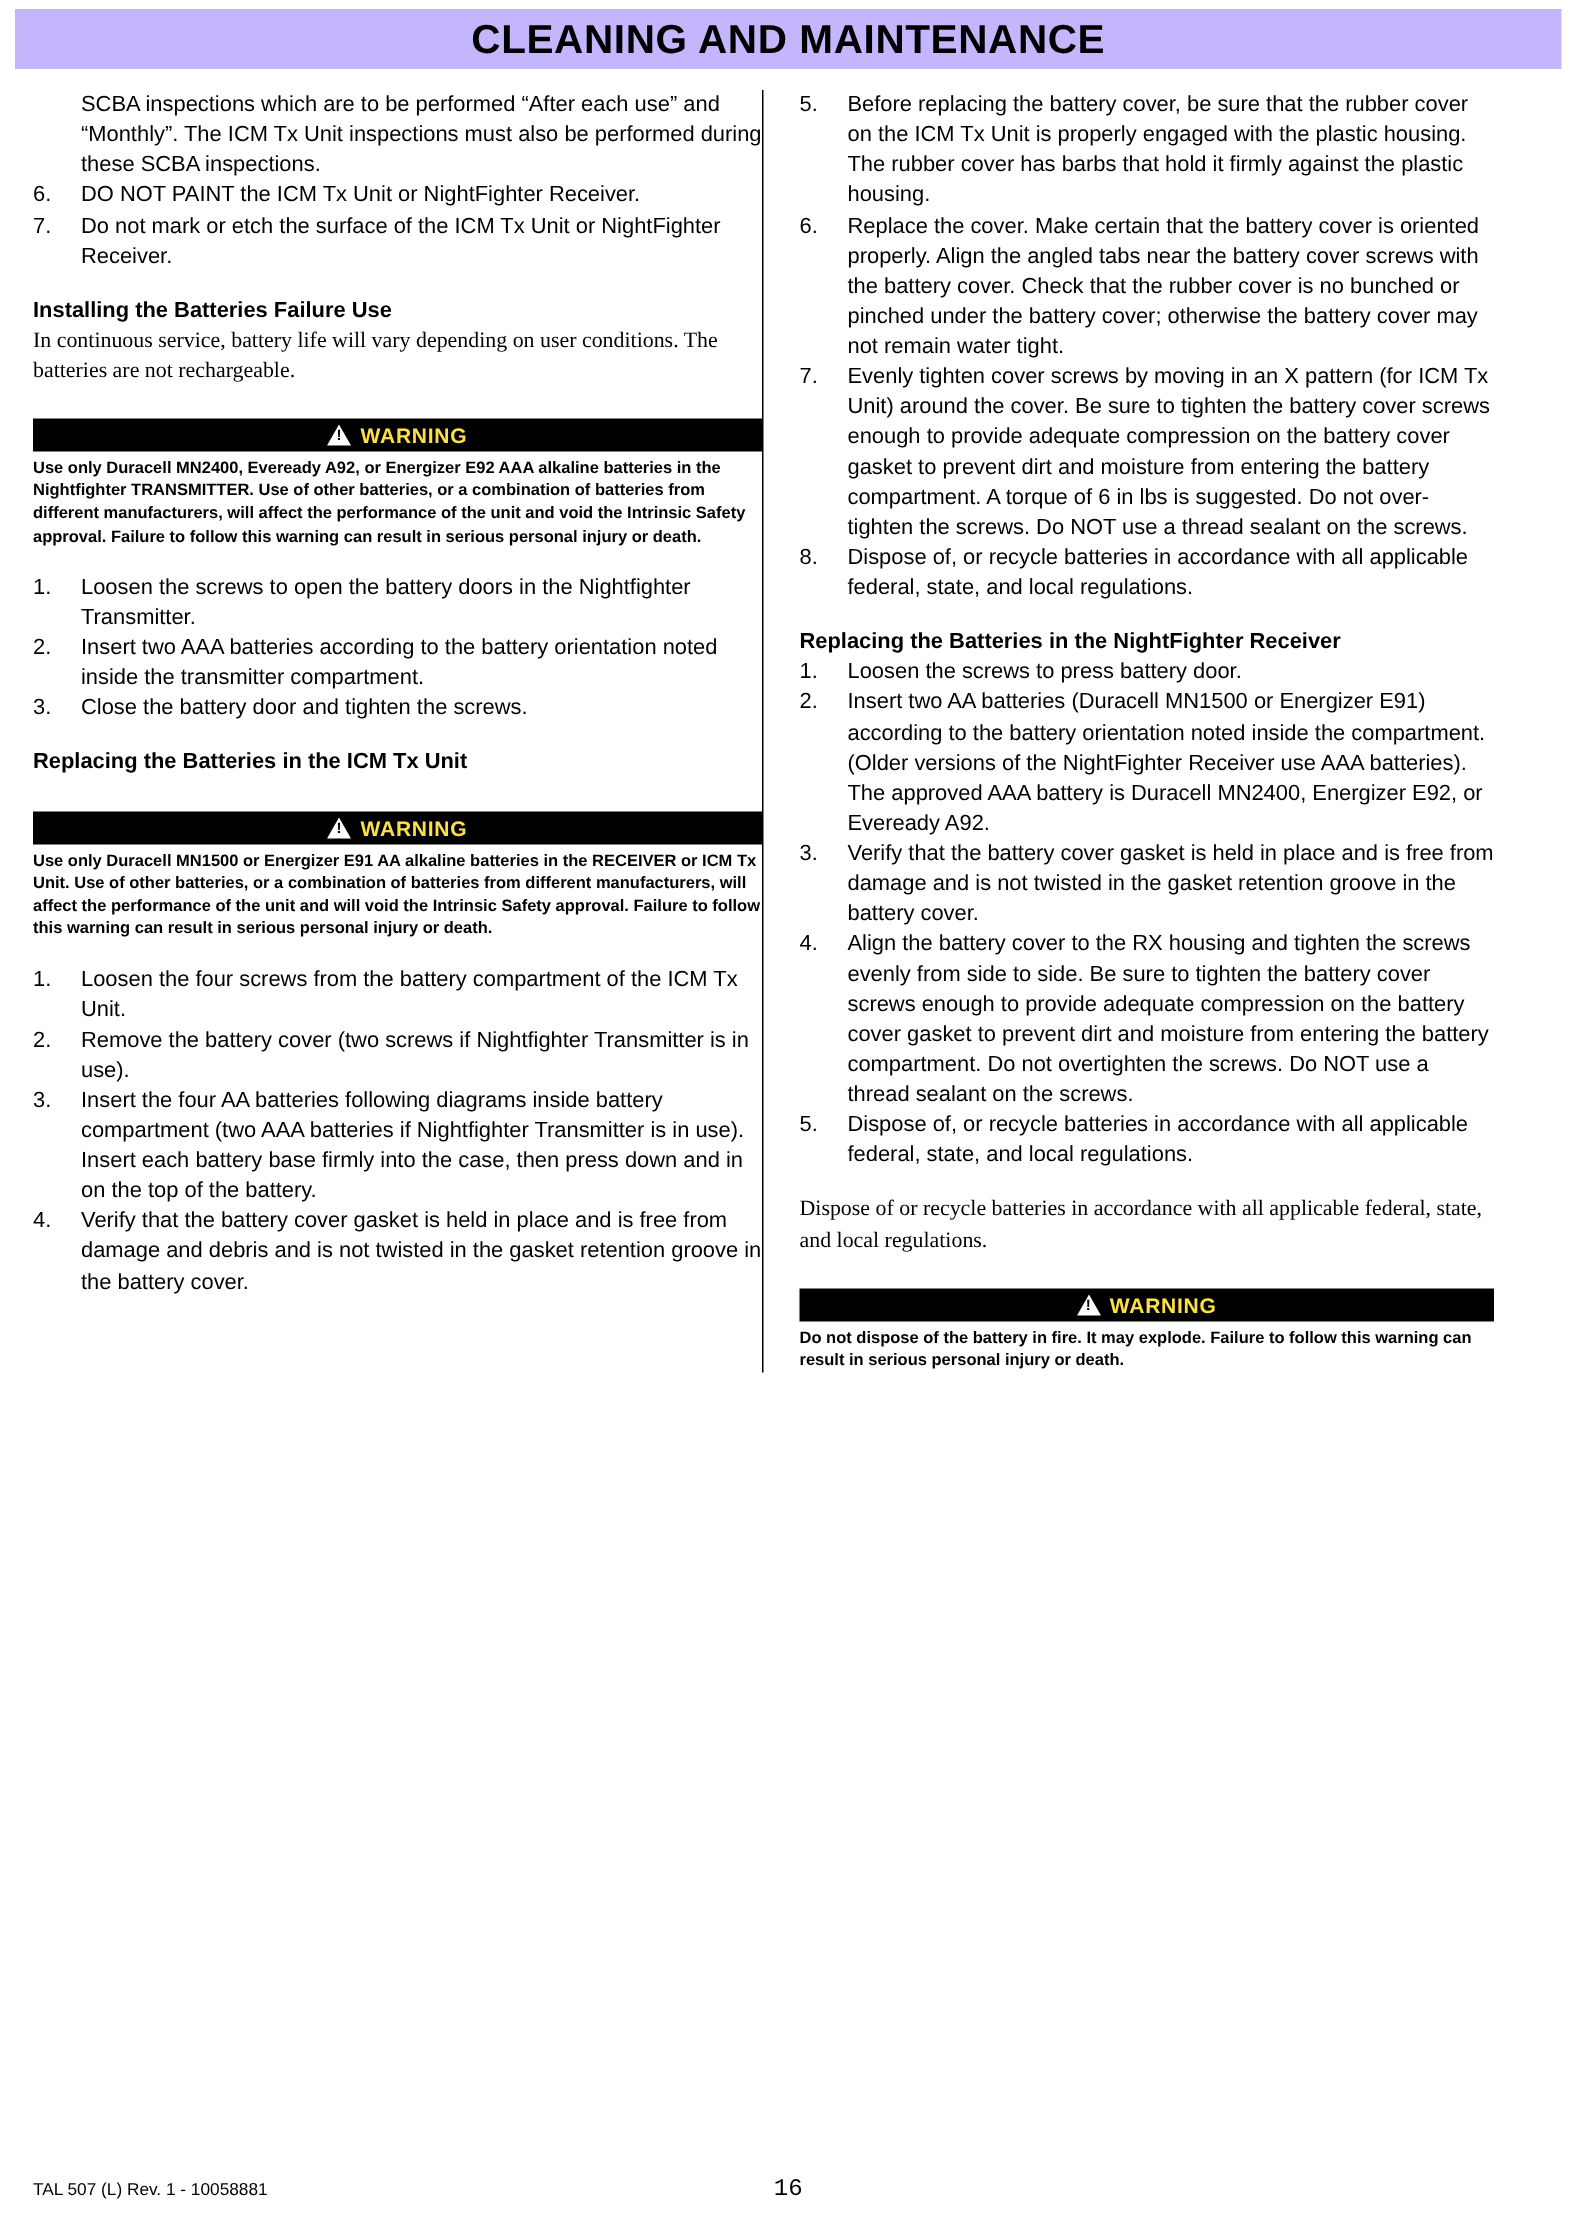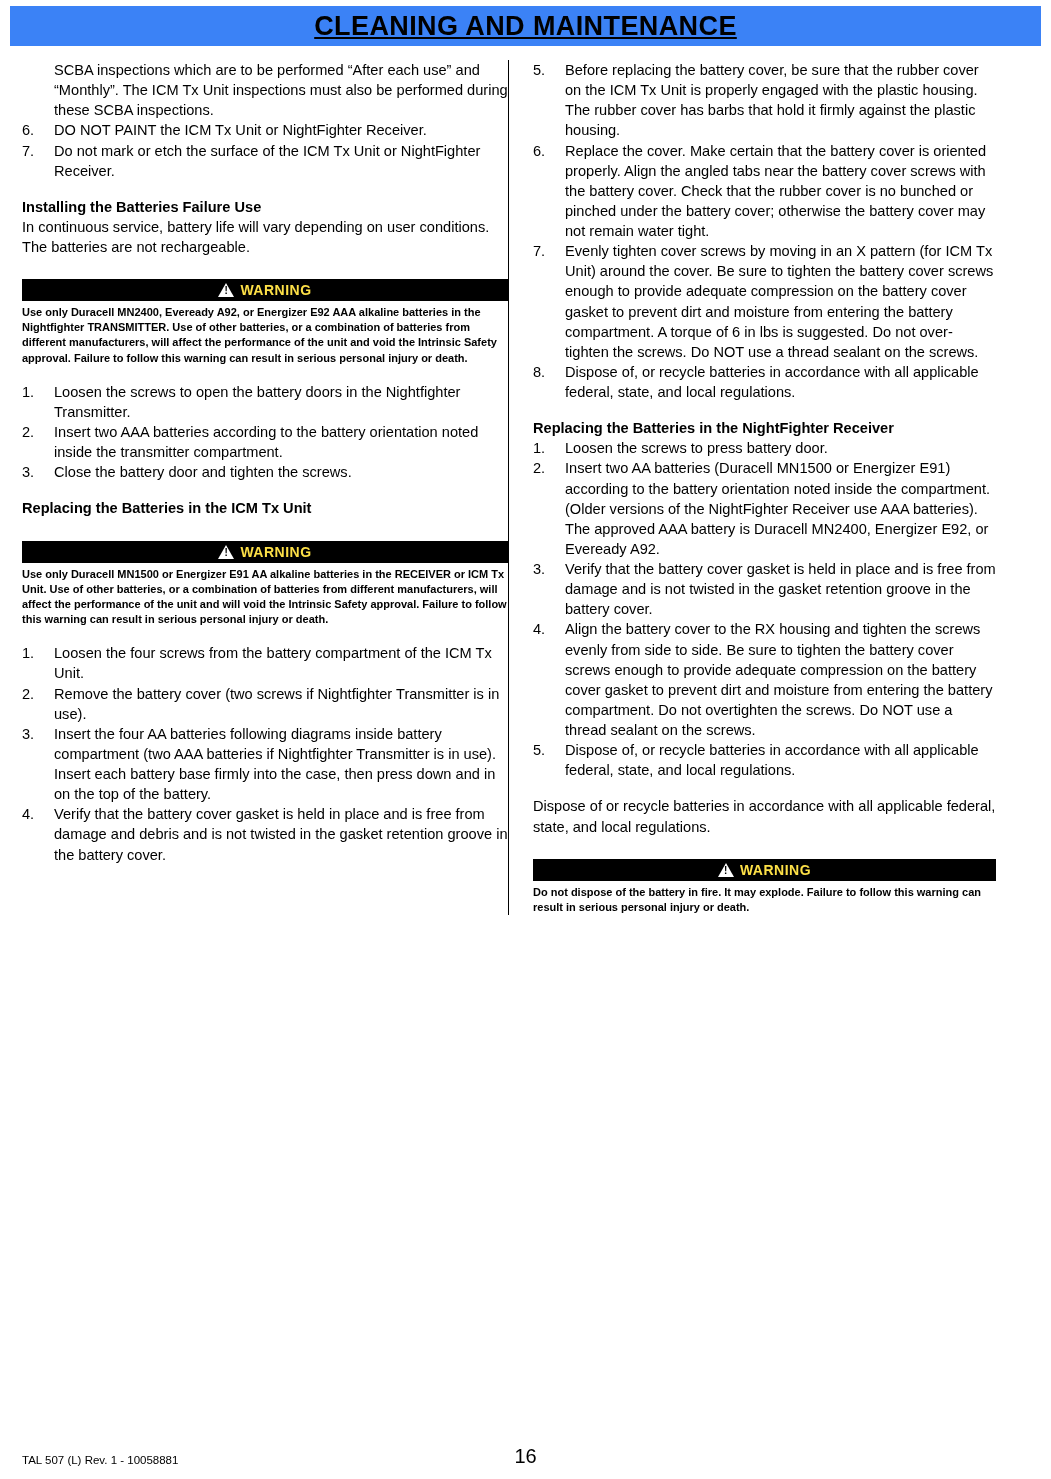--- a/index.html
+++ b/index.html
@@ -16,27 +16,26 @@
   }
   .page {
     width: 1051px;
     height: 1479px;
     position: relative;
     box-sizing: border-box;
     padding: 0;
   }
   
   .header-band {
-    background: #3b82f6;
+    background: #c4b5fd;
     margin: 6px 10px 0 10px;
     height: 40px;
     display: flex;
     align-items: center;
     justify-content: center;
-    text-decoration: underline;
   }
   .header-title {
     font-size: 27px;
     font-weight: bold;
     letter-spacing: 0.4px;
     text-align: center;
   }
   
   .columns {
     display: flex;
@@ -53,20 +52,21 @@
   }
   .col-right {
     padding-left: 24px;
   }
   p, li, div.para {
     font-size: 14.6px;
     line-height: 1.38;
   }
   .para {
     margin: 0 0 0 0;
+    font-family: Liberation Serif, serif;
   }
   .heading {
     font-weight: bold;
     font-size: 14.6px;
     line-height: 1.38;
     margin: 0;
   }
   .spacer-md { height: 16px; }
   .spacer-lg { height: 22px; }
 
@@ -151,21 +151,22 @@
     left: 22px;
     bottom: 2px;
     font-size: 11.5px;
   }
   .footer-page {
     position: absolute;
     left: 0;
     right: 0;
     bottom: 0;
     text-align: center;
-    font-size: 20px;
+    font-size: 16px;
+    font-family: Liberation Mono, monospace;
   }
 </style>
 </head>
 <body>
 
 <div class="page">
 
   <div class="header-band">
     <div class="header-title">CLEANING AND MAINTENANCE</div>
   </div>

